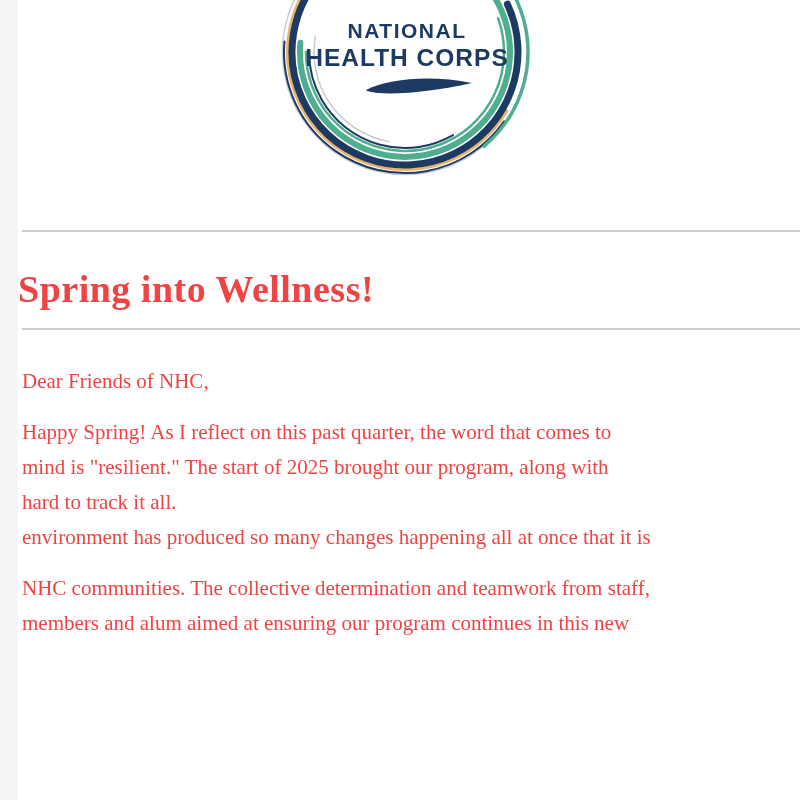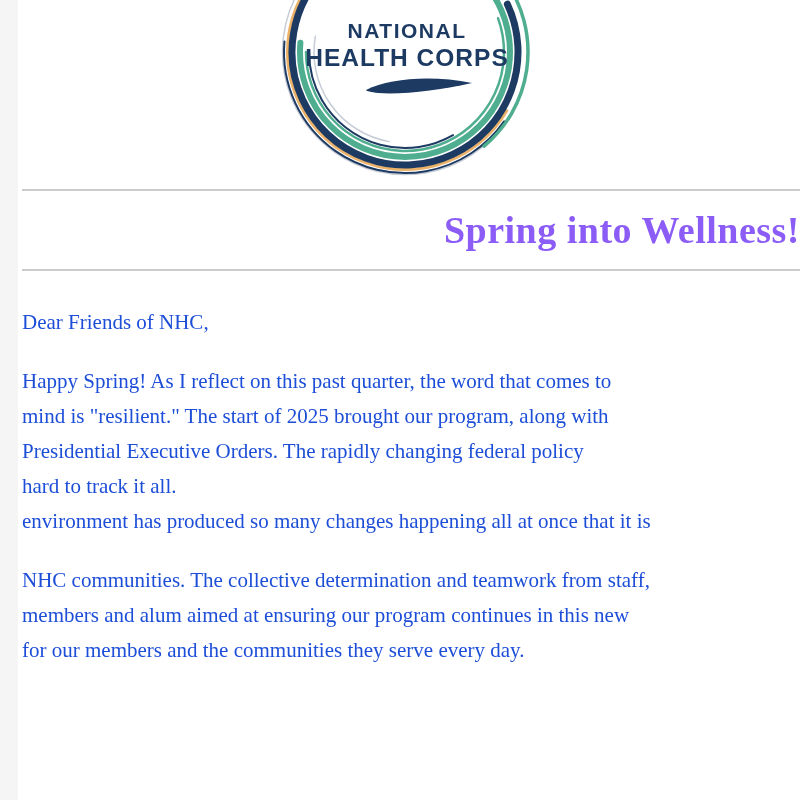--- a/index.html
+++ b/index.html
@@ -20,21 +20,21 @@
     background: #f5f5f5;
   }
   .email {
     position: absolute;
     left: 18px; top: 0;
     width: 782px; height: 800px;
     background: #ffffff;
   }
   .logo-wrap {
     position: relative;
-    height: 189px;
+    height: 230px;
     overflow: hidden;
   }
   .logo-svg {
     position: absolute;
     left: 262px;
     top: -73px;
     width: 250px;
     height: 250px;
   }
   .logo-org-text {
@@ -42,37 +42,37 @@
     font-weight: bold;
     fill: #1d3a63;
   }
   .rule {
     border: none;
     height: 2px;
     background: #cbcbcb;
     margin: 0 0 0 4px;
   }
   .heading {
-    text-align: right;
-    color: #8b5cf6;
+    text-align: left;
+    color: #ef4444;
     font-family: "Liberation Serif", serif;
     font-weight: bold;
     font-size: 38px;
     line-height: 48px;
-    padding: 15px 0 15px;
+    padding: 33px 0 15px;
     letter-spacing: 0.5px;
   }
   .body-text {
     margin: 34px 2px 0 4px;
     font-size: 21px;
     line-height: 35px;
-    color: #1d4ed8;
+    color: #ef4444;
   }
   .para + .para {
-    margin-top: 24px;
+    margin-top: 16px;
   }
   .line {
     white-space: nowrap;
   }
 </style>
 </head>
 <body>
 
 <div class="page-margin"></div>
 
@@ -107,24 +107,22 @@
 
   <hr class="rule">
 
   <div class="body-text">
     <div class="para">
       <div class="line">Dear Friends of NHC,</div>
     </div>
     <div class="para">
       <div class="line">Happy Spring! As I reflect on this past quarter, the word that comes to</div>
       <div class="line">mind is "resilient." The start of 2025 brought our program, along with</div>
-      <div class="line">Presidential Executive Orders. The rapidly changing federal policy</div>
       <div class="line">hard to track it all.</div>
       <div class="line">environment has produced so many changes happening all at once that it is</div>
     </div>
     <div class="para">
       <div class="line">NHC communities. The collective determination and teamwork from staff,</div>
       <div class="line">members and alum aimed at ensuring our program continues in this new</div>
-      <div class="line">for our members and the communities they serve every day.</div>
     </div>
   </div>
 
 </div>
 
 </body></html>

